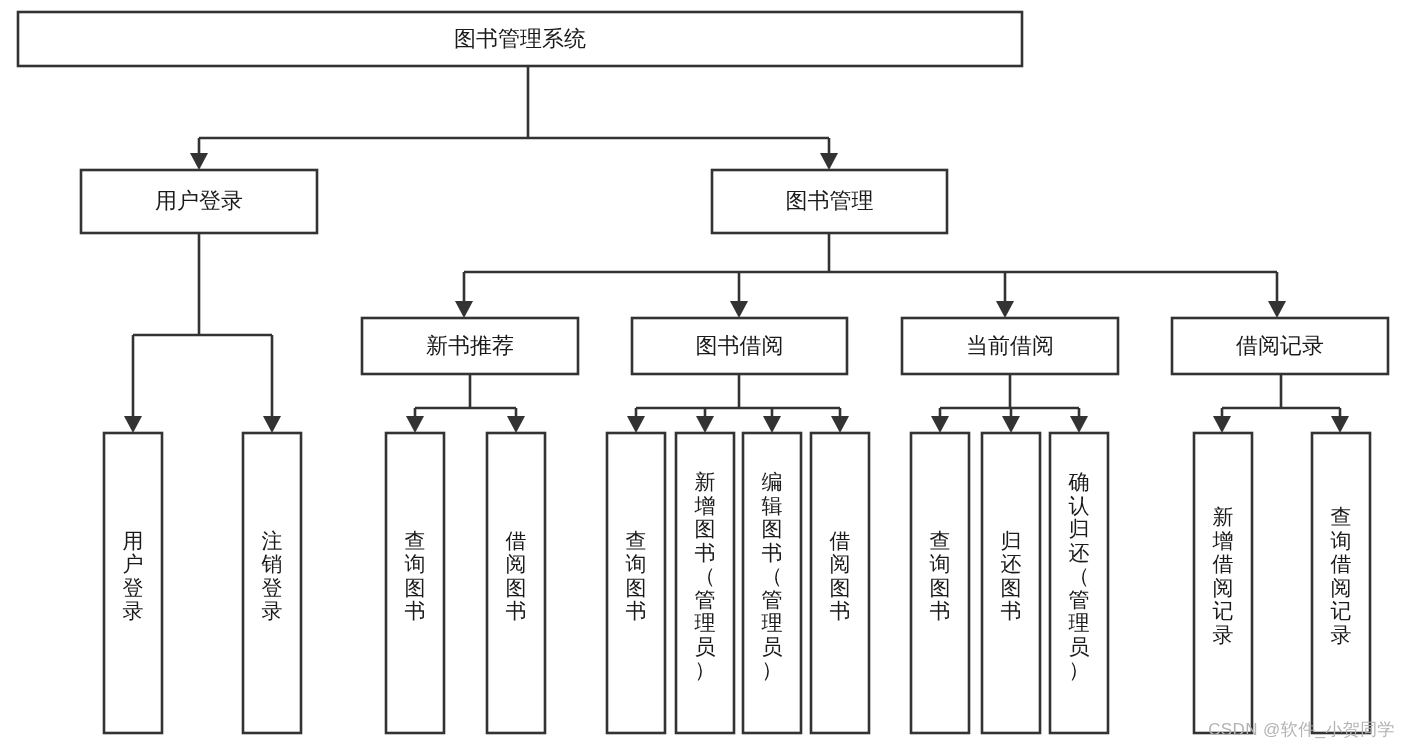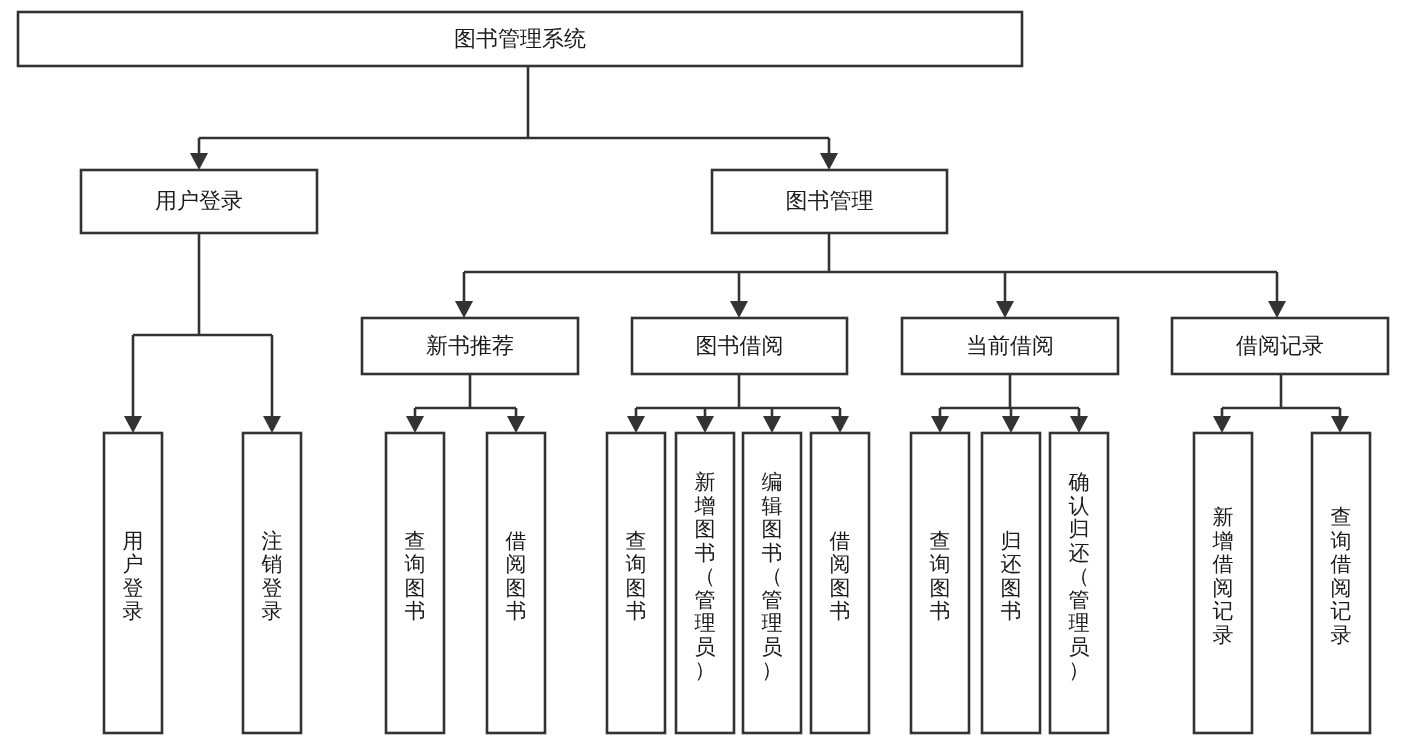--- a/index.html
+++ b/index.html
@@ -241,13 +241,14 @@
       <g>
         <rect x="1194" y="433" width="58" height="300" class="node-box"></rect>
         <text x="1223" y="0" class="node-label-v" font-size="21"><tspan x="1223" y="524.25">新</tspan><tspan x="1223" y="547.75">增</tspan><tspan x="1223" y="571.25">借</tspan><tspan x="1223" y="594.75">阅</tspan><tspan x="1223" y="618.25">记</tspan><tspan x="1223" y="641.75">录</tspan></text>
       </g>
       <g>
         <rect x="1312" y="433" width="58" height="300" class="node-box"></rect>
         <text x="1341" y="0" class="node-label-v" font-size="21"><tspan x="1341" y="524.25">查</tspan><tspan x="1341" y="547.75">询</tspan><tspan x="1341" y="571.25">借</tspan><tspan x="1341" y="594.75">阅</tspan><tspan x="1341" y="618.25">记</tspan><tspan x="1341" y="641.75">录</tspan></text>
       </g>
     </svg>
 
+  <div class="watermark-text">CSDN @软件_小贺同学</div>
 </div>
 
 </body></html>

